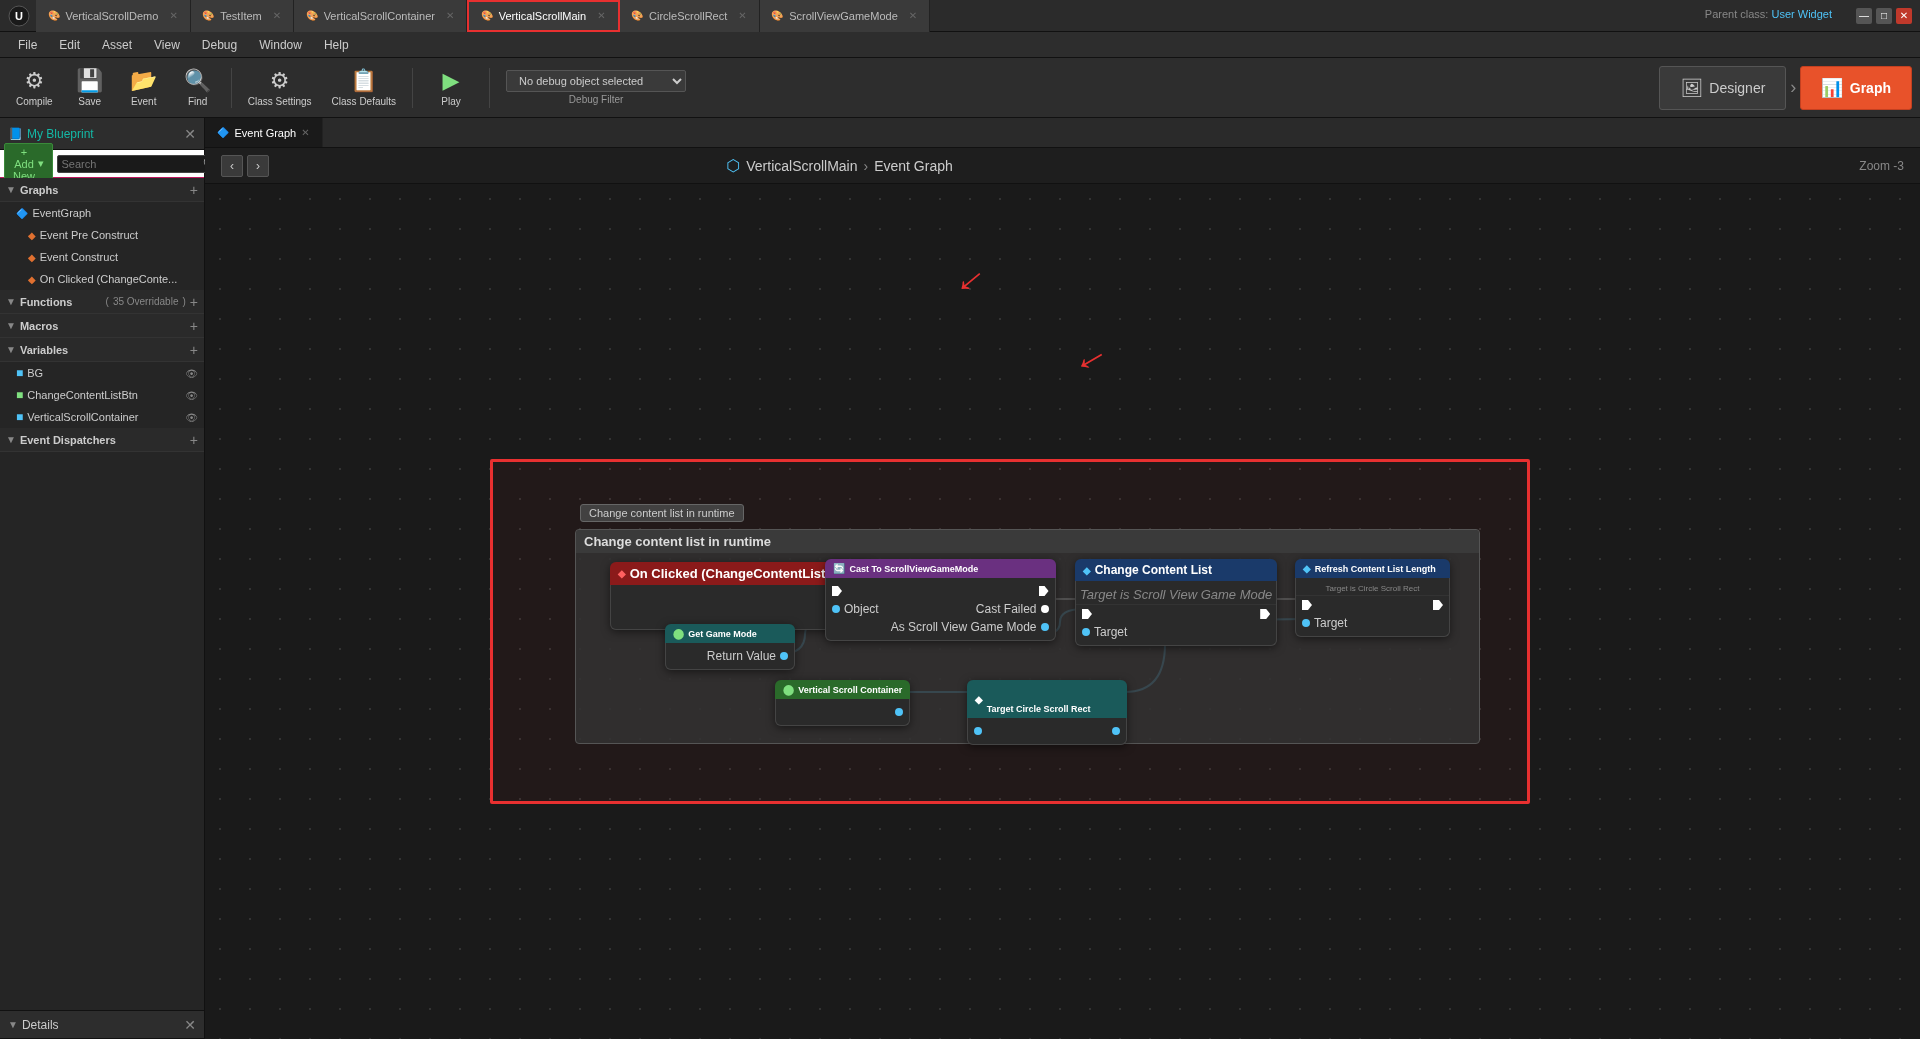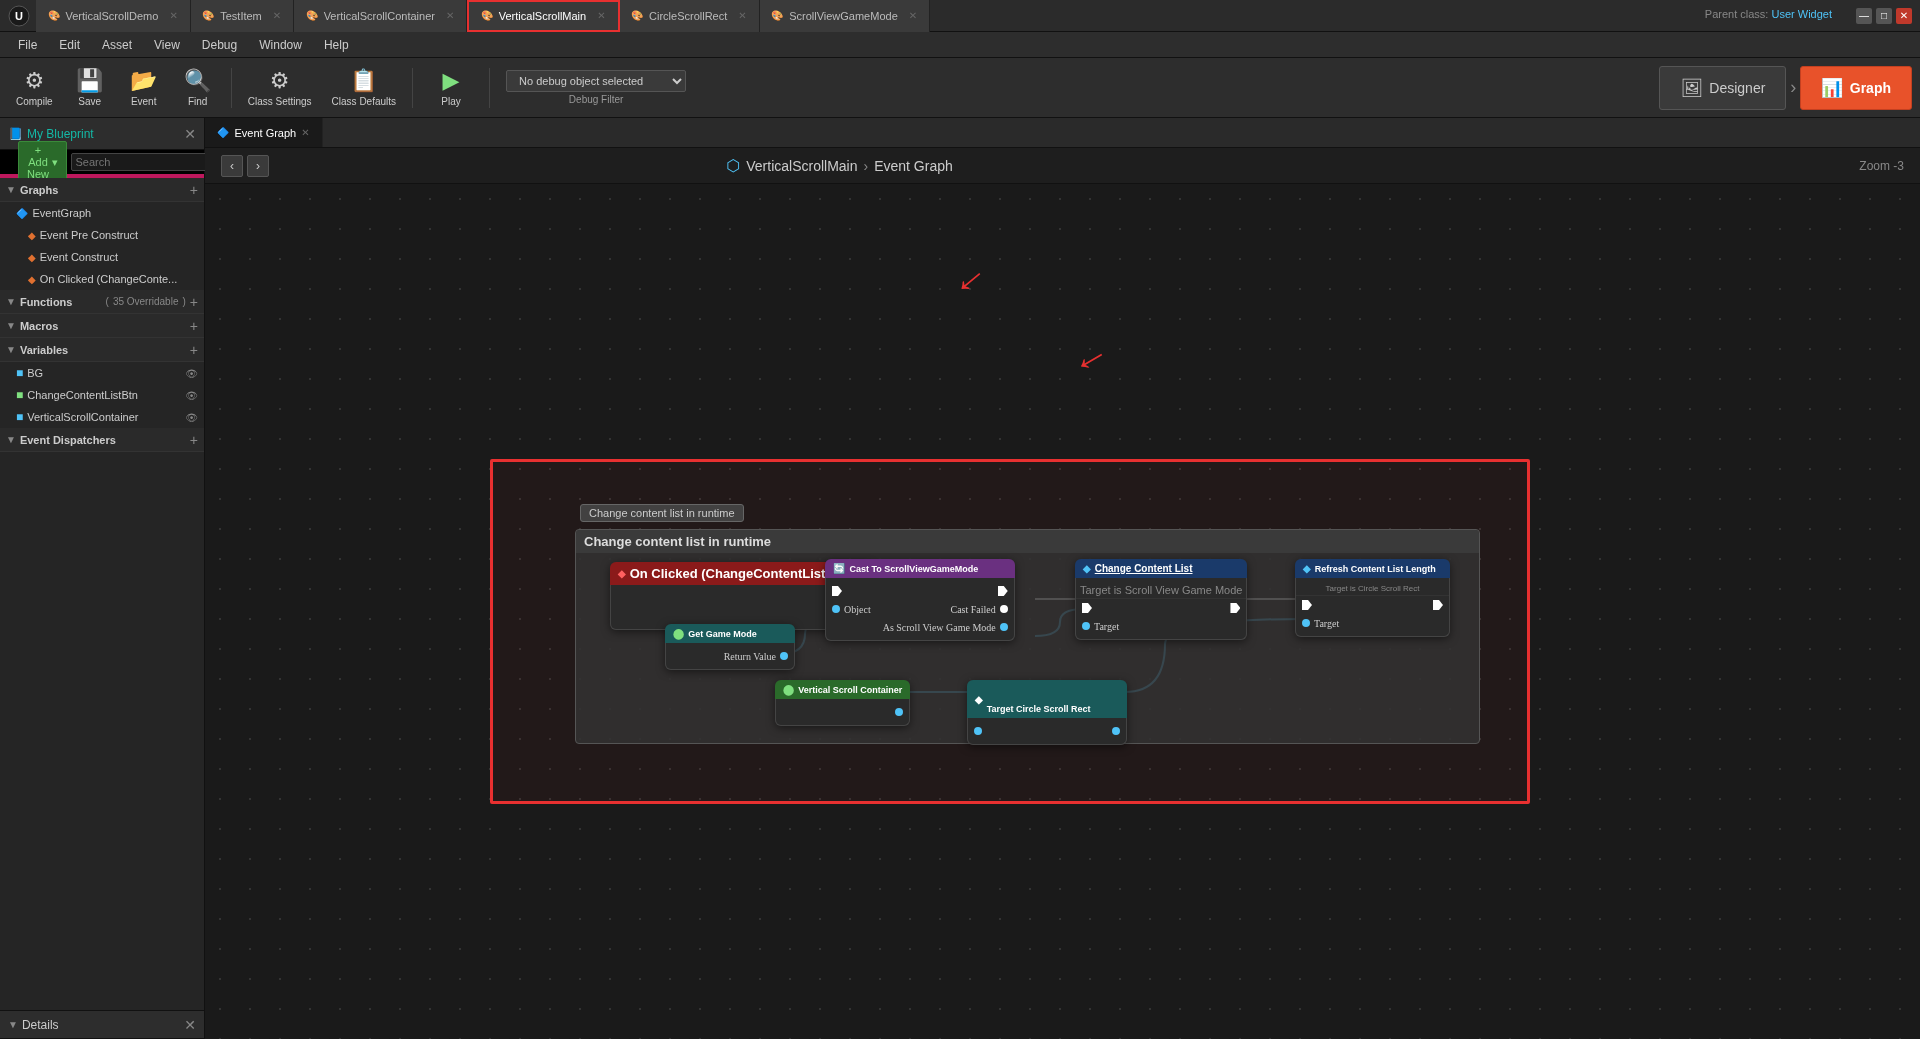--- a/index.html
+++ b/index.html
@@ -85,22 +85,22 @@
       display: flex; align-items: center;
       background: #2d2d2d; height: 32px; padding: 0 8px;
       border-bottom: 1px solid #111; gap: 4px;
     }
     .panel-header-title { font-size: 12px; color: #14b8a6; flex: 1; }
     .panel-header-btn { background: none; border: none; color: #888; cursor: pointer; font-size: 14px; }
 
     
     .search-bar {
       display: flex; align-items: center;
-      background: #000000; height: 28px; padding: 0 18px;
-      border-bottom: 4px solid #be185d; gap: 4px;
+      background: #ffffff; height: 28px; padding: 0 4px;
+      border-bottom: 1px solid #be185d; gap: 4px;
     }
     .add-new-btn {
       background: #2a6a2a; border: 1px solid #3a8a3a; color: #7fdf7f;
       padding: 2px 8px; font-size: 11px; border-radius: 2px; cursor: pointer;
       display: flex; align-items: center; gap: 3px;
     }
     .search-input-wrap { flex: 1; display: flex; align-items: center; background: #1a1a1a; border: 1px solid #444; border-radius: 2px; padding: 1px 4px; }
     .search-input { background: none; border: none; color: #ccc; font-size: 11px; flex: 1; outline: none; }
     .visibility-btn { background: none; border: none; color: #888; cursor: pointer; font-size: 12px; }
 
@@ -222,21 +222,21 @@
       padding: 2px 6px; gap: 4px; min-height: 18px;
     }
     .pin-dot {
       width: 8px; height: 8px;
       border-radius: 50%; border: 2px solid #888;
       display: inline-block; flex-shrink: 0;
     }
     .pin-dot.exec { border-radius: 0; width: 10px; height: 10px; background: #fff; border: none; clip-path: polygon(0 0, 60% 0, 100% 50%, 60% 100%, 0 100%); }
     .pin-dot.blue { background: #4fc3f7; border-color: #4fc3f7; }
     .pin-dot.white { background: #fff; border-color: #fff; }
-    .pin-label { font-size: 10px; color: #ccc; font-family: Liberation Serif, serif; }
+    .pin-label { font-size: 12px; color: #ccc; }
     .node-pin.right { justify-content: flex-end; }
 
     
     .header-red { background: #8b1a1a; }
     .header-purple { background: #6a3080; }
     .header-blue { background: #1a3a6a; }
     .header-teal { background: #1a5a5a; }
 
     
     .watermark {
@@ -575,24 +575,24 @@
                 <span class="pin-dot blue"></span>
               </div>
             </div>
           </div>
         </div>
       </div>
 
       <div class="bp-node" style="left:870px;top:375px;min-width:140px;">
         <div class="node-header header-blue">
           <span style="color:#4fc3f7;font-size:10px;">◆</span>
-          <span style="font-size:10px;text-decoration:underline;">Change Content List</span>
+          <span style="font-size:12px;">Change Content List</span>
         </div>
         <div class="node-body">
-          <div style="text-align:center;padding:2px 4px;font-size:11px;color:#888;border-bottom:1px solid #333;">Target is Scroll View Game Mode</div>
+          <div style="text-align:center;padding:2px 4px;font-size:13px;color:#888;border-bottom:1px solid #333;font-style:italic;">Target is Scroll View Game Mode</div>
           <div style="display:flex;justify-content:space-between;">
             <div>
               <div class="node-pin">
                 <span class="pin-dot exec"></span>
               </div>
               <div class="node-pin">
                 <span class="pin-dot blue"></span>
                 <span class="pin-label">Target</span>
               </div>
             </div>

